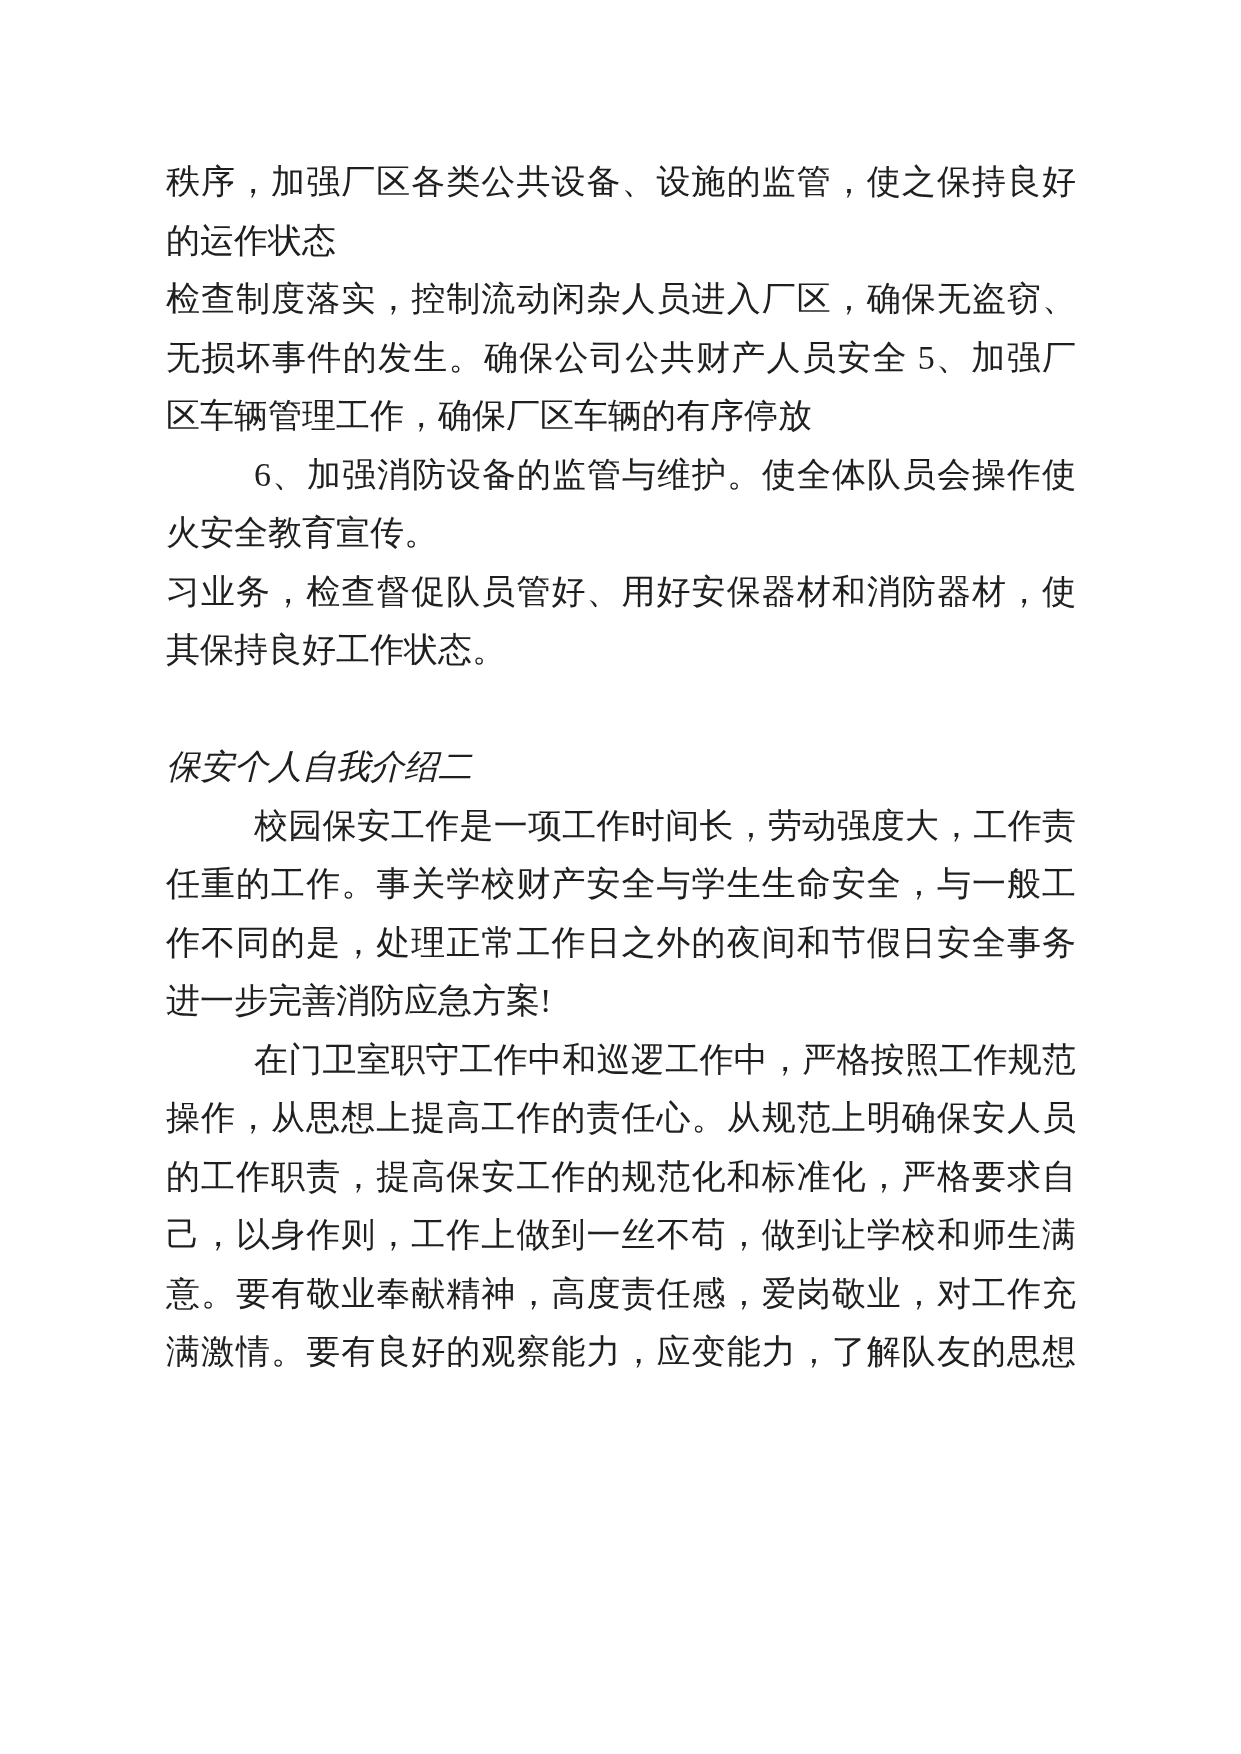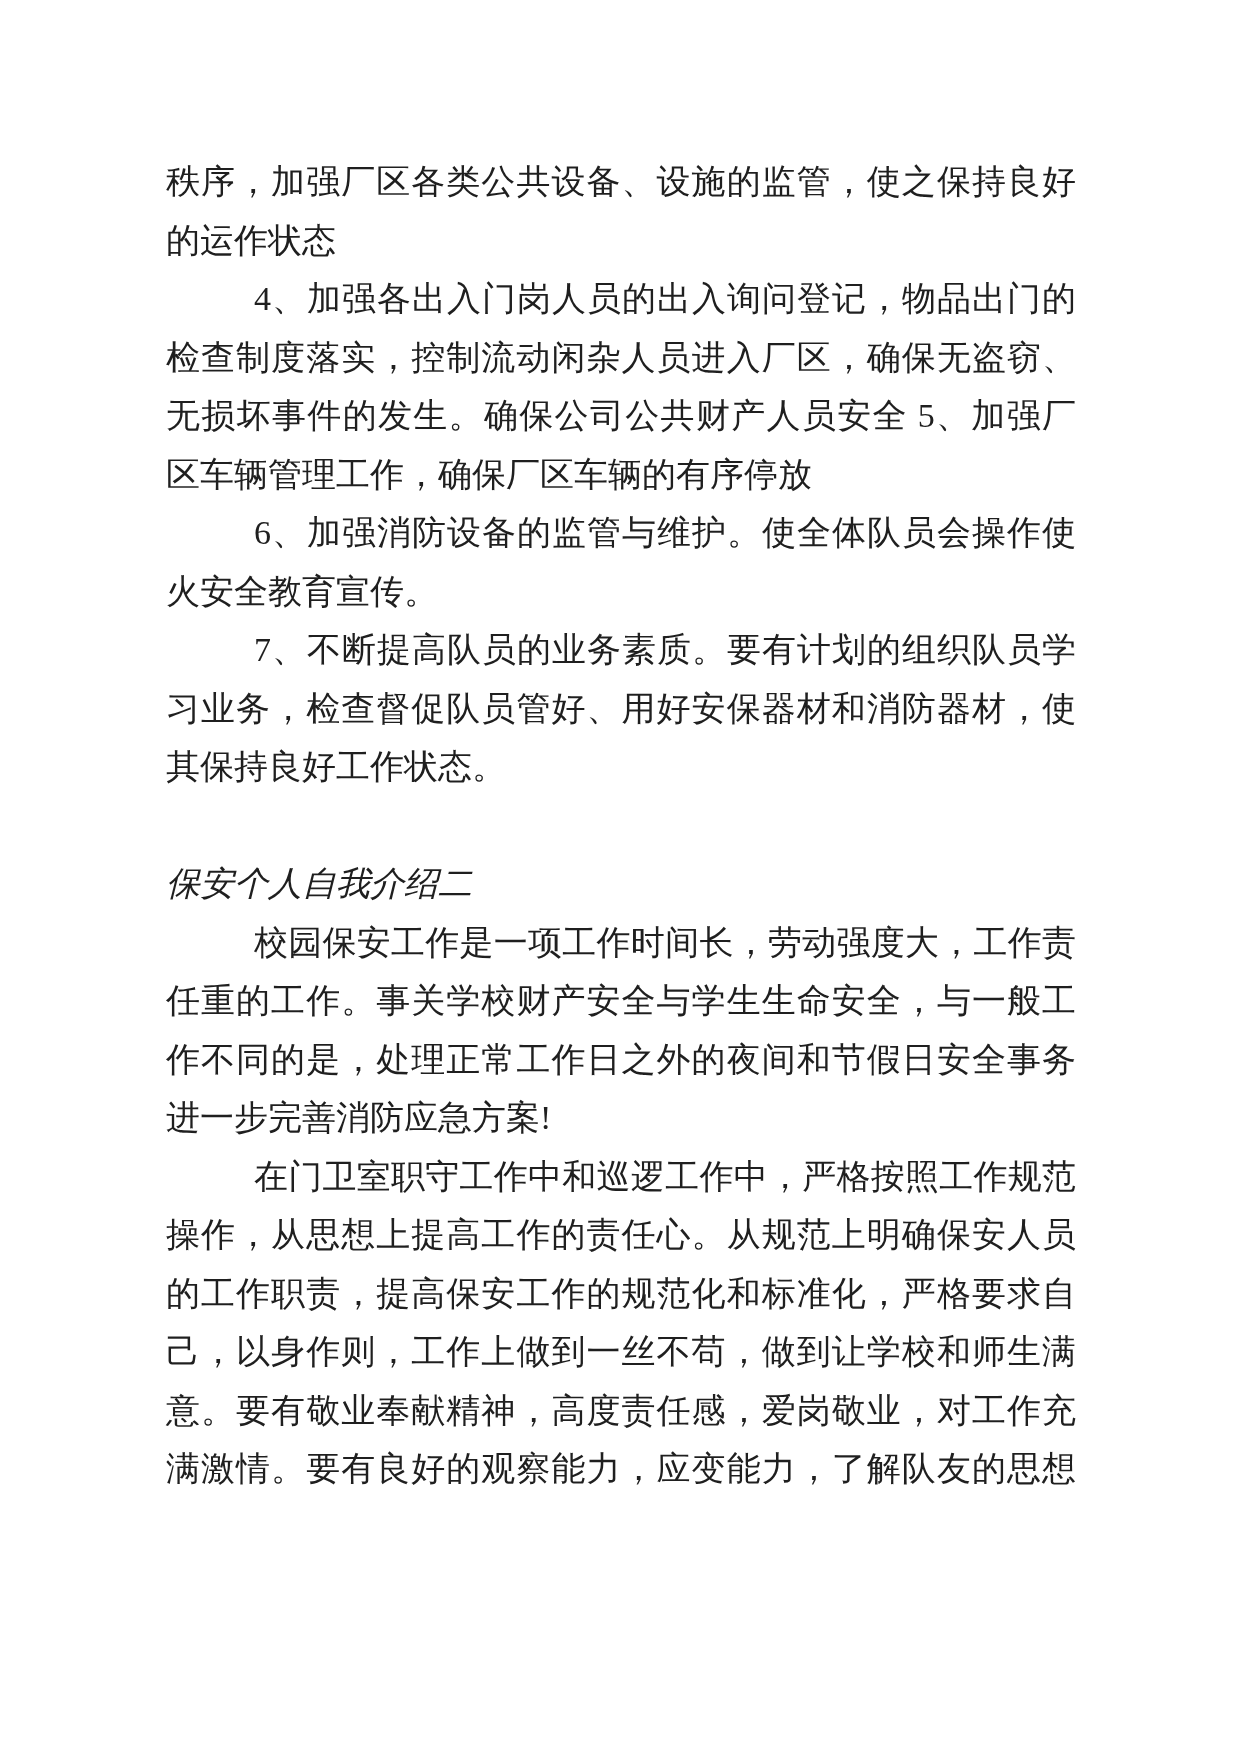--- a/index.html
+++ b/index.html
@@ -50,31 +50,29 @@
 </head>
 <body>
 
 <div class="page">
   <div class="doc-body" id="doc-body" style="color: rgb(31, 31, 31);">
       <div class="para">
         <div class="line">秩序，加强厂区各类公共设备、设施的监管，使之保持良好</div>
         <div class="line last">的运作状态</div>
       </div>
       <div class="para">
-        <div class="line first-indent">4、加强各出入门岗人员的出入询问登记，物品出门的</div>
         <div class="line">检查制度落实，控制流动闲杂人员进入厂区，确保无盗窃、</div>
         <div class="line">无损坏事件的发生。确保公司公共财产人员安全 5、加强厂</div>
         <div class="line last">区车辆管理工作，确保厂区车辆的有序停放</div>
       </div>
       <div class="para">
         <div class="line first-indent">6、加强消防设备的监管与维护。使全体队员会操作使</div>
         <div class="line last">火安全教育宣传。</div>
       </div>
       <div class="para">
-        <div class="line first-indent">7、不断提高队员的业务素质。要有计划的组织队员学</div>
         <div class="line">习业务，检查督促队员管好、用好安保器材和消防器材，使</div>
         <div class="line last">其保持良好工作状态。</div>
       </div>
       <div class="para space-before">
         <div class="line last">保安个人自我介绍二</div>
       </div>
       <div class="para">
         <div class="line first-indent">校园保安工作是一项工作时间长，劳动强度大，工作责</div>
         <div class="line">任重的工作。事关学校财产安全与学生生命安全，与一般工</div>
         <div class="line">作不同的是，处理正常工作日之外的夜间和节假日安全事务</div>

